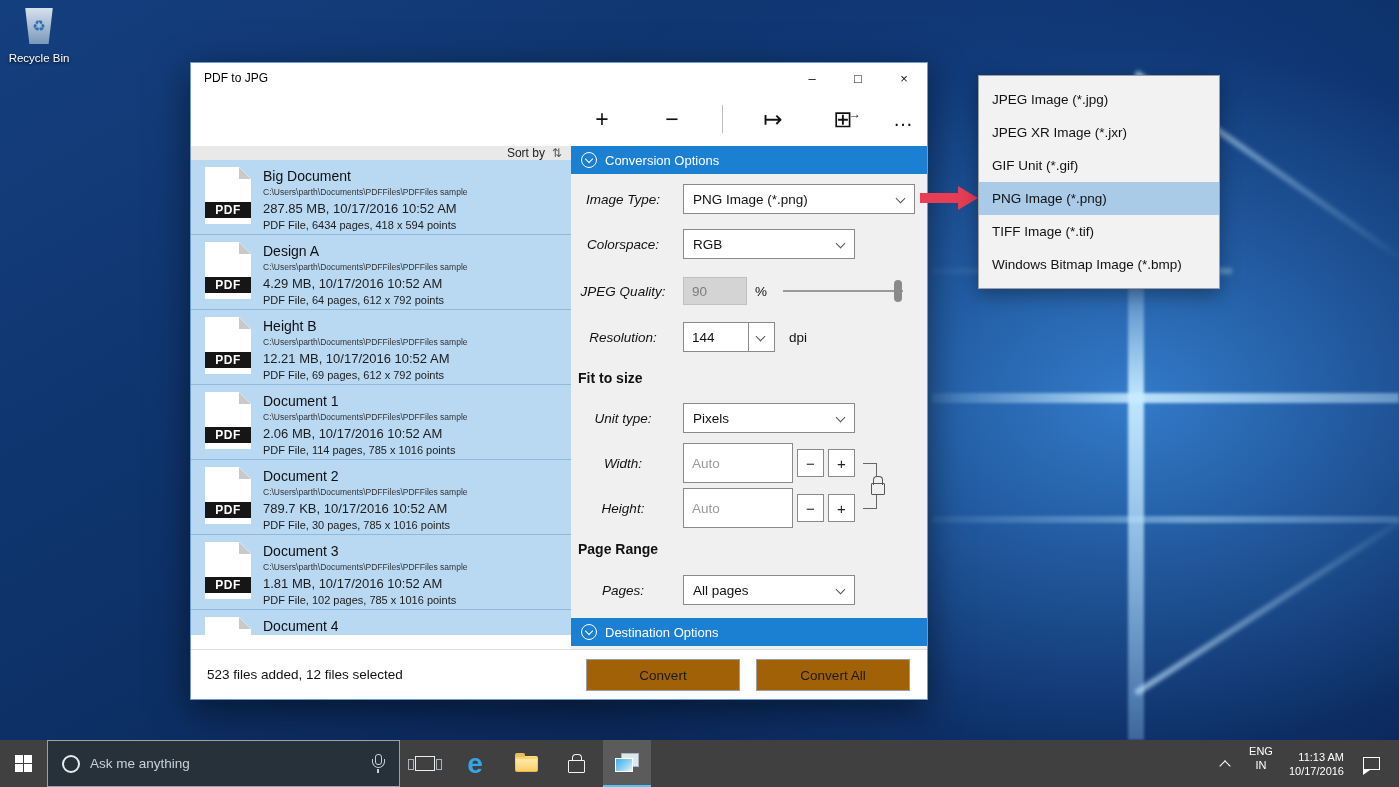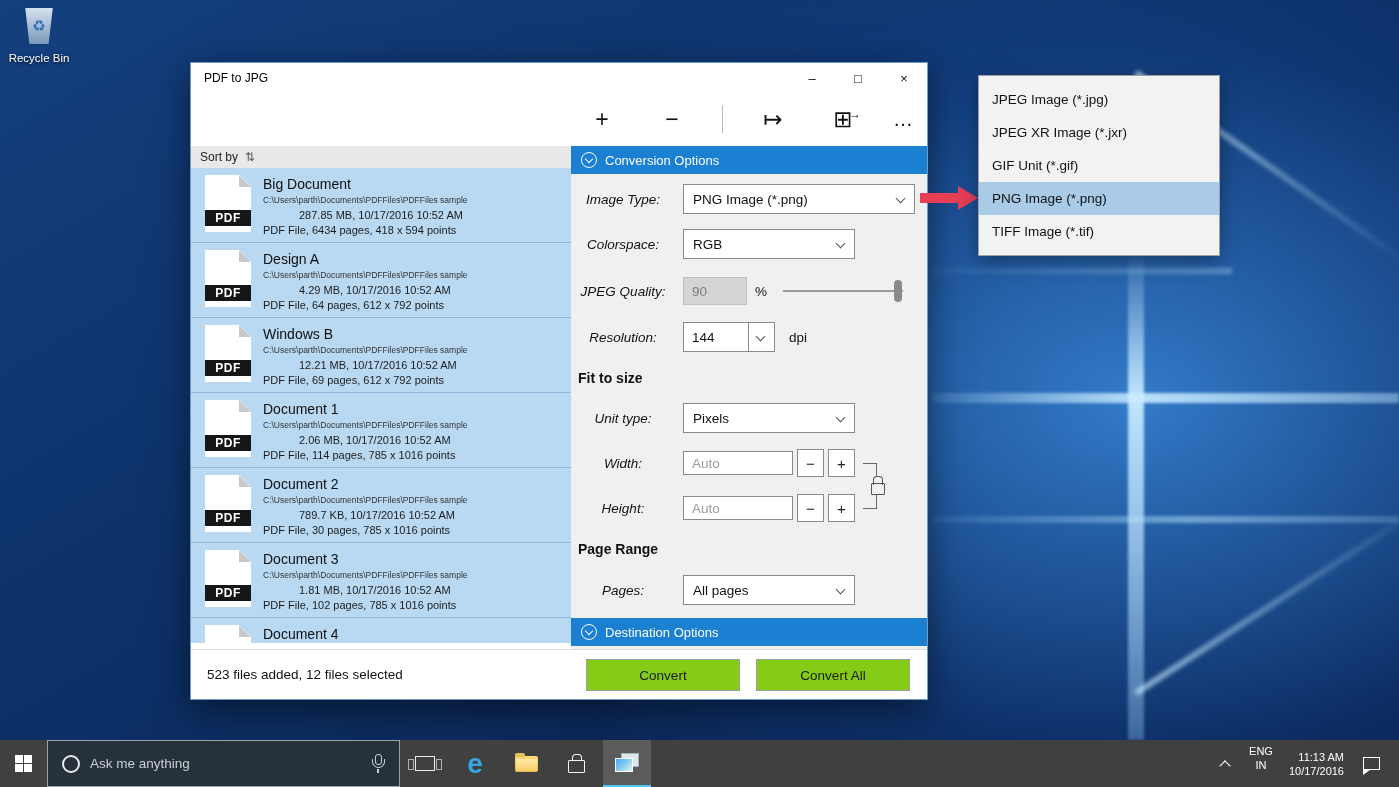--- a/index.html
+++ b/index.html
@@ -48,37 +48,37 @@
   .tb-add   { left:389px; } .tb-remove { left:459px; }
   .tb-export{ left:560px; } .tb-grid   { left:630px; position:absolute; }
   .tb-more  { left:690px; font-size:20px; }
   .tb-sep { position:absolute; left:531px; top:12px; width:1px; height:28px; background:#bdbdbd; }
   .grid-arrow { position:absolute; font-size:12px; right:4px; top:8px; color:#111; }
 
   .content { position:absolute; left:0; top:83px; right:0; bottom:50px; display:flex; }
 
   
   .left-panel { width:380px; background:#fff; overflow:hidden; }
-  .sortbar { height:22px; background:#e9e9e9; display:flex; align-items:center; padding:0 9px;
-             font-size:12px; color:#222; }
+  .sortbar { height:14px; background:#e9e9e9; display:flex; align-items:center; padding:0 9px;
+             font-size:12px; color:#222;justify-content:flex-end; }
   .sort-icon { margin-left:7px; font-size:12px; color:#555; }
   .file-row { height:75px; background:#b9d9f3; border-bottom:1px solid #8fb9dd;
               display:flex; padding:7px 10px 0 14px; overflow:hidden; }
   .file-row.partial { height:25px; border-bottom:none; }
   .pdf-icon { width:46px; height:57px; flex-shrink:0; position:relative; background:#fff;
               clip-path:polygon(0 0, 34px 0, 46px 12px, 46px 57px, 0 57px); }
   .fold { position:absolute; top:0; right:0; width:12px; height:12px; background:#c9c9c9;
           clip-path:polygon(0 0, 100% 100%, 0 100%); }
   .pdf-badge { position:absolute; left:0; right:0; bottom:6px; height:16px; line-height:16px;
                background:#161616; color:#fff; font-weight:bold; font-size:12px; text-align:center;
                letter-spacing:.5px; }
   .file-info { margin-left:12px; padding-top:1px; overflow:hidden; white-space:nowrap; }
   .file-name { font-size:14px; color:#0f0f0f; margin-bottom:3px; }
   .file-path { font-size:8.5px; color:#333; margin-bottom:4px; }
-  .file-meta { font-size:11px; color:#1c1c1c; margin-bottom:3px;margin-left:36px; }
+  .file-meta { font-size:13px; color:#1c1c1c; margin-bottom:3px; }
   .file-details { font-size:11px; color:#1c1c1c; }
 
   
   .right-panel { flex:1; position:relative; background:#f0f0f0; font-size:13.5px; color:#111; }
   .section-header { position:absolute; left:0; right:0; height:28px; background:#1b7fd2; color:#fff;
                     display:flex; align-items:center; padding-left:10px; font-size:13px; }
   .conv-header { top:0; } .dest-header { top:472px; }
   .circle-chev { width:16px; height:16px; border:1.5px solid #fff; border-radius:50%;
                  margin-right:8px; position:relative; flex-shrink:0; }
   .circle-chev:after { content:''; position:absolute; left:4px; top:3px; width:5px; height:5px;
@@ -101,38 +101,38 @@
   .qinput { width:64px; height:28px; background:#d4d4d4; border:1px solid #c0c0c0; color:#7d7d7d;
             padding:0 8px; font-size:13.5px; font-family:inherit; }
   .pct { margin-left:8px; width:14px; }
   .slider { position:relative; width:120px; height:28px; margin-left:14px; }
   .slider .track { position:absolute; left:0; right:0; top:13px; height:2px; background:#9a9a9a; }
   .slider .thumb { position:absolute; right:1px; top:3px; width:8px; height:22px; background:#8a8a8a; border-radius:4px; }
   .res-input { width:66px; height:30px; border:1px solid #8a8a8a; padding:0 8px; font-size:13.5px;
                font-family:inherit; color:#111; background:#fff; }
   .drop-btn { width:26px; height:30px; border:1px solid #8a8a8a; border-left:none; background:#fff; position:relative; }
   .unit-txt { margin-left:14px; }
-  .dim-input { width:110px; height:24px; border:1px solid #8a8a8a; padding:0 8px; font-size:13.5px;
+  .dim-input { width:110px; height:40px; border:1px solid #8a8a8a; padding:0 8px; font-size:13.5px;
                font-family:inherit; background:#fff; }
   .dim-input::placeholder { color:#9a9a9a; opacity:1; }
   .step-btn { width:27px; height:28px; border:1px solid #8a8a8a; background:#fff; margin-left:4px;
               display:flex; align-items:center; justify-content:center; font-size:15px; color:#222; }
   .link-bracket { position:absolute; left:292px; top:317px; width:14px; height:46px;
                   border-top:1px solid #666; border-right:1px solid #666; border-bottom:1px solid #666; }
   .lock { position:absolute; left:299px; top:330px; width:14px; height:18px; background:#f0f0f0; }
   .lock:before { content:''; position:absolute; left:3px; top:0; width:8px; height:8px;
                  border:1.5px solid #555; border-bottom:none; border-radius:4px 4px 0 0; }
   .lock:after  { content:''; position:absolute; left:1px; top:7px; width:12px; height:10px;
                  border:1.5px solid #555; border-radius:1px; }
 
   
   .statusbar { position:absolute; left:0; right:0; bottom:0; height:50px; background:#fff;
                border-top:1px solid #ddd; }
   .status-text { position:absolute; left:16px; top:17px; font-size:13.5px; color:#111; }
-  .btn { position:absolute; top:9px; width:154px; height:32px; background:#84cc16; border:1px solid #9e9e9e;
+  .btn { position:absolute; top:9px; width:154px; height:32px; background:#a16207; border:1px solid #9e9e9e;
          display:flex; align-items:center; justify-content:center; font-size:13.5px; color:#1a1a1a; }
   .btn-convert { left:395px; } .btn-convert-all { left:565px; }
 
   
   .type-dropdown { position:absolute; left:978px; top:75px; width:242px; background:#f2f2f2;
                    border:1px solid #9aa0a6; box-shadow:0 6px 18px rgba(0,0,0,.35); padding:7px 0; }
   .dd-item { height:33px; display:flex; align-items:center; padding:0 13px; font-size:13.5px; color:#111; }
   .dd-item.selected { background:#a9cbe8; }
 
   
@@ -265,21 +265,21 @@
             <div class="file-details">PDF File, 64 pages, 612 x 792 points</div>
           </div>
         </div>
 
         <div class="file-row">
           <div class="pdf-icon">
             <span class="fold"></span>
             <span class="pdf-badge">PDF</span>
           </div>
           <div class="file-info">
-            <div class="file-name">Windows B</div>
+            <div class="file-name">Height B</div>
             <div class="file-path">C:\Users\parth\Documents\PDFFiles\PDFFiles sample</div>
             <div class="file-meta">12.21 MB, 10/17/2016 10:52 AM</div>
             <div class="file-details">PDF File, 69 pages, 612 x 792 points</div>
           </div>
         </div>
 
         <div class="file-row">
           <div class="pdf-icon">
             <span class="fold"></span>
             <span class="pdf-badge">PDF</span>
@@ -426,20 +426,21 @@
     <div class="ra-shaft"></div>
     <div class="ra-head"></div>
   </div>
 
   <div class="type-dropdown">
     <div class="dd-item">JPEG Image (*.jpg)</div>
     <div class="dd-item">JPEG XR Image (*.jxr)</div>
     <div class="dd-item">GIF Unit (*.gif)</div>
     <div class="dd-item selected">PNG Image (*.png)</div>
     <div class="dd-item">TIFF Image (*.tif)</div>
+    <div class="dd-item">Windows Bitmap Image (*.bmp)</div>
   </div>
 
   <div class="taskbar">
     <div class="start">
       <div class="win-logo">
         <span></span>
           <span></span>
           <span></span>
           <span></span>
       </div>

